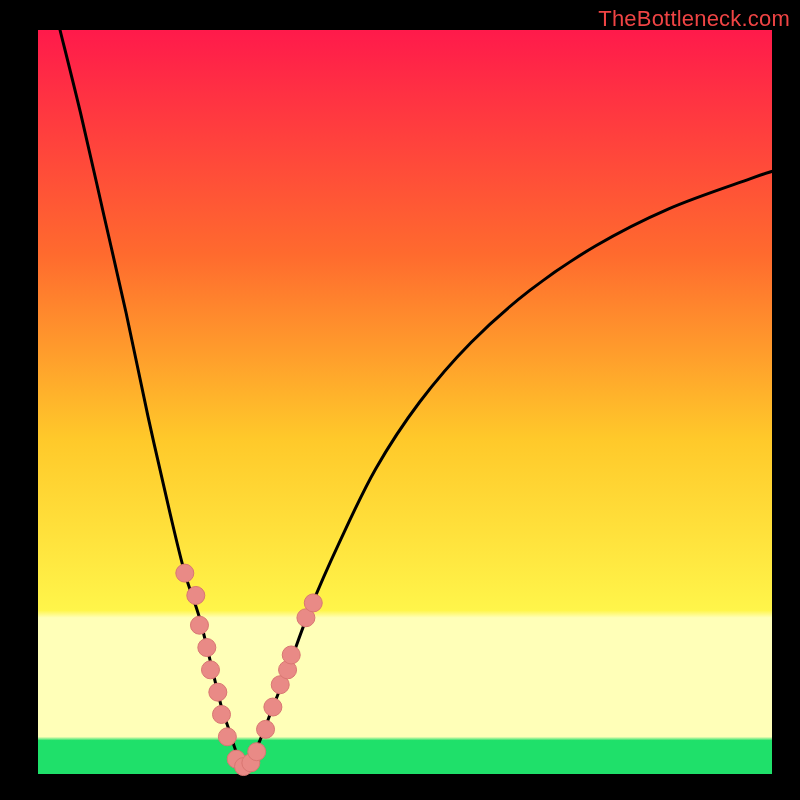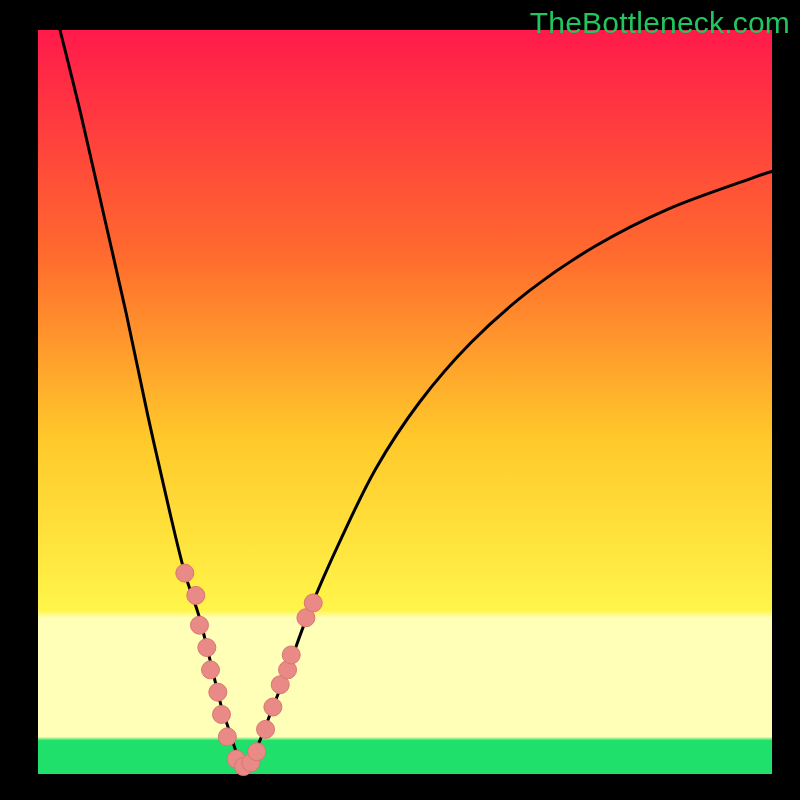--- a/index.html
+++ b/index.html
@@ -24,23 +24,23 @@
     left: 38px;
     top: 30px;
     width: 734px;
     height: 744px;
     
   }
   .watermark {
     position: absolute;
     top: 6px;
     right: 10px;
-    font-size: 30px;
+    font-size: 22px;
     font-weight: 400;
-    color: #22c55e;
+    color: #ef4444;
     letter-spacing: 0.2px;
   }
   svg.curve {
     position: absolute;
     left: 0;
     top: 0;
     width: 734px;
     height: 744px;
     overflow: visible;
   }

